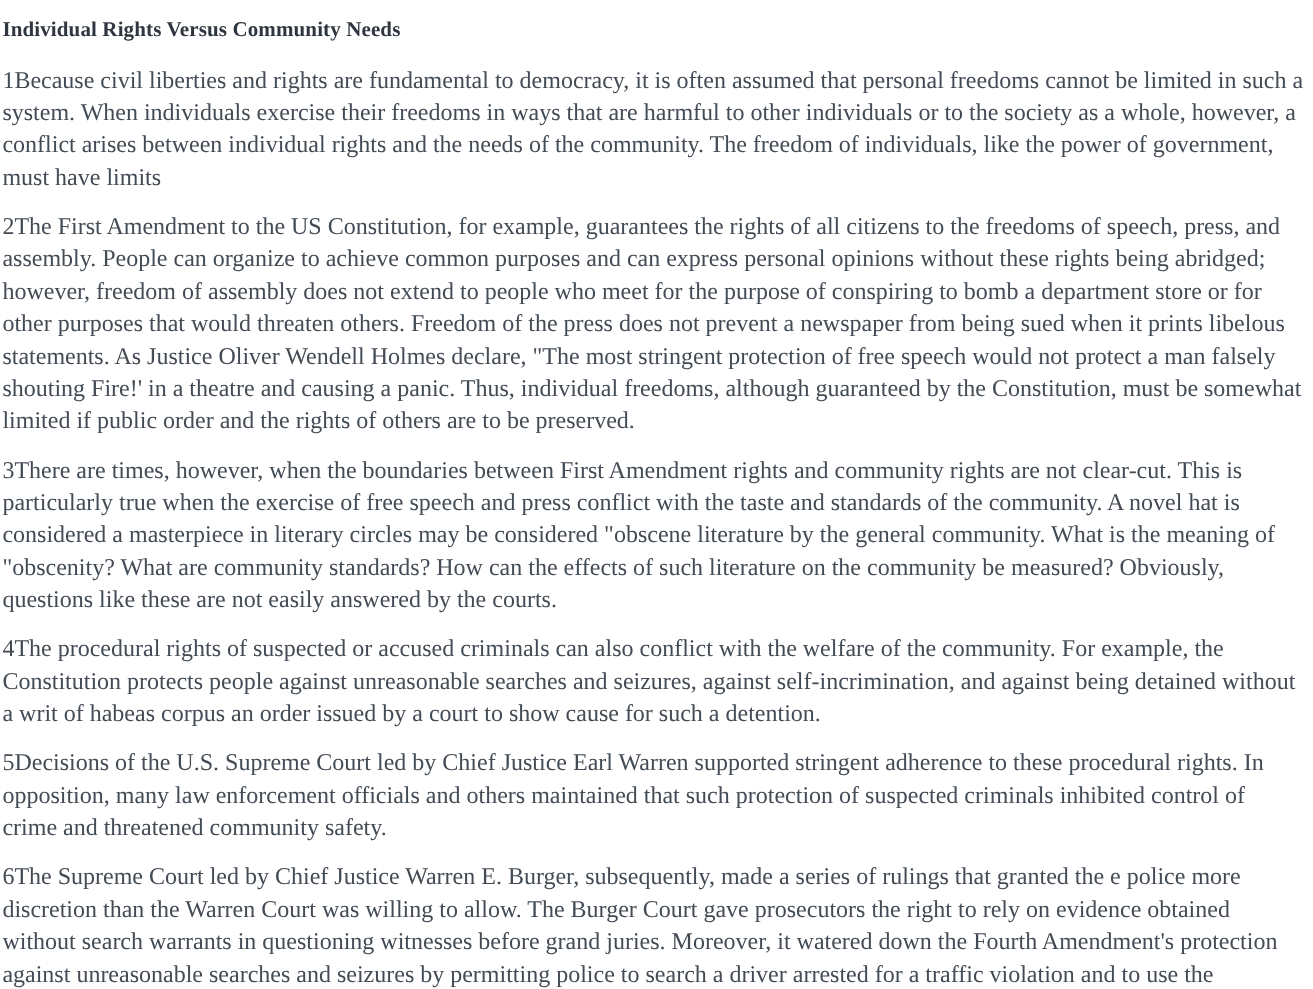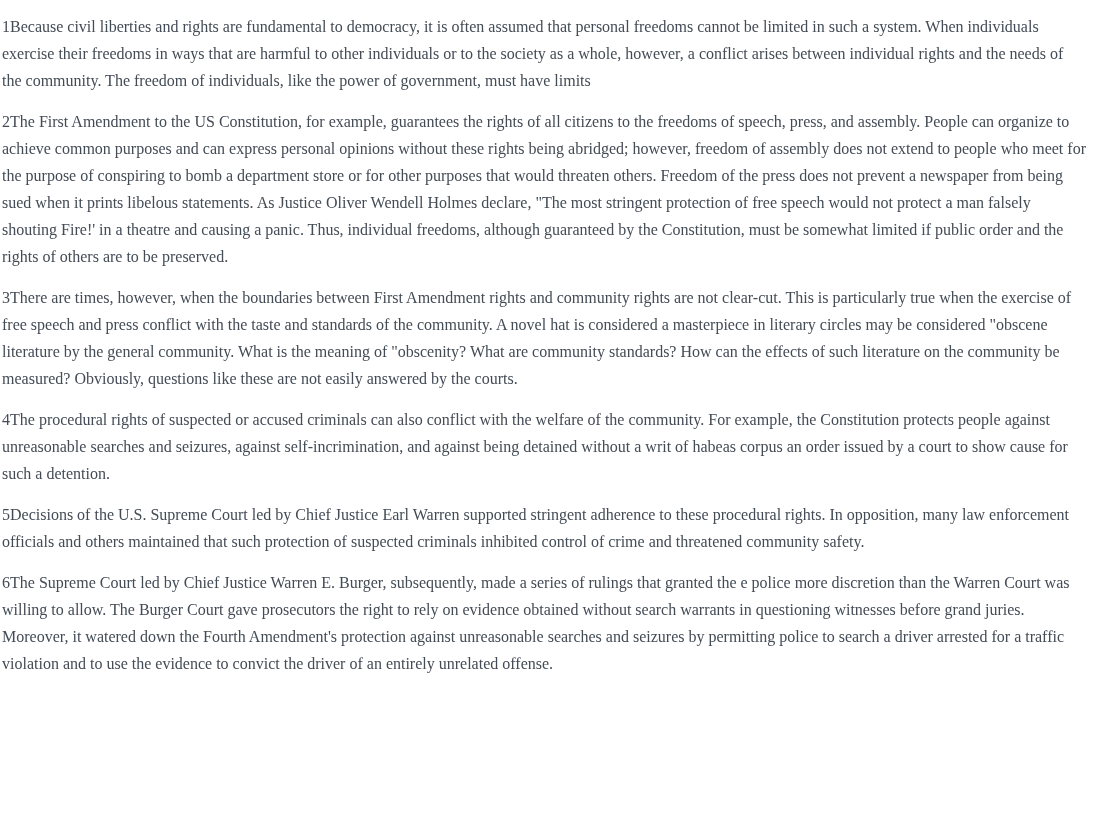--- a/index.html
+++ b/index.html
@@ -19,35 +19,36 @@
   .doc-title {
     margin: 0 0 18px 0;
     font-size: 17.5px;
     line-height: 23px;
     font-weight: 700;
     color: #2f3640;
     letter-spacing: 0.1px;
   }
   .doc-paragraph {
     margin: 0 0 14px 0;
-    font-size: 16px;
+    font-size: 20px;
     line-height: 27px;
     font-weight: 400;
     color: #434b55;
     text-align: left;
     max-width: 1084px;
   }
   .para-number, .para-text {
     color: inherit;
   }
 </style>
 </head>
 <body>
 
 <main class="page">
+  <h1 class="doc-title">Individual Rights Versus Community Needs</h1>
 
   <p class="doc-paragraph"><span class="para-number">1</span><span class="para-text">Because civil liberties and rights are fundamental to democracy, it is often assumed that personal freedoms cannot be limited in such a system. When individuals exercise their freedoms in ways that are harmful to other individuals or to the society as a whole, however, a conflict arises between individual rights and the needs of the community. The freedom of individuals, like the power of government, must have limits</span></p>
 
   <p class="doc-paragraph"><span class="para-number">2</span><span class="para-text">The First Amendment to the US Constitution, for example, guarantees the rights of all citizens to the freedoms of speech, press, and assembly. People can organize to achieve common purposes and can express personal opinions without these rights being abridged; however, freedom of assembly does not extend to people who meet for the purpose of conspiring to bomb a department store or for other purposes that would threaten others. Freedom of the press does not prevent a newspaper from being sued when it prints libelous statements. As Justice Oliver Wendell Holmes declare, "The most stringent protection of free speech would not protect a man falsely shouting Fire!' in a theatre and causing a panic. Thus, individual freedoms, although guaranteed by the Constitution, must be somewhat limited if public order and the rights of others are to be preserved.</span></p>
 
   <p class="doc-paragraph"><span class="para-number">3</span><span class="para-text">There are times, however, when the boundaries between First Amendment rights and community rights are not clear-cut. This is particularly true when the exercise of free speech and press conflict with the taste and standards of the community. A novel hat is considered a masterpiece in literary circles may be considered "obscene literature by the general community. What is the meaning of "obscenity? What are community standards? How can the effects of such literature on the community be measured? Obviously, questions like these are not easily answered by the courts.</span></p>
 
   <p class="doc-paragraph"><span class="para-number">4</span><span class="para-text">The procedural rights of suspected or accused criminals can also conflict with the welfare of the community. For example, the Constitution protects people against unreasonable searches and seizures, against self-incrimination, and against being detained without a writ of habeas corpus an order issued by a court to show cause for such a detention.</span></p>
 
   <p class="doc-paragraph"><span class="para-number">5</span><span class="para-text">Decisions of the U.S. Supreme Court led by Chief Justice Earl Warren supported stringent adherence to these procedural rights. In opposition, many law enforcement officials and others maintained that such protection of suspected criminals inhibited control of crime and threatened community safety.</span></p>

